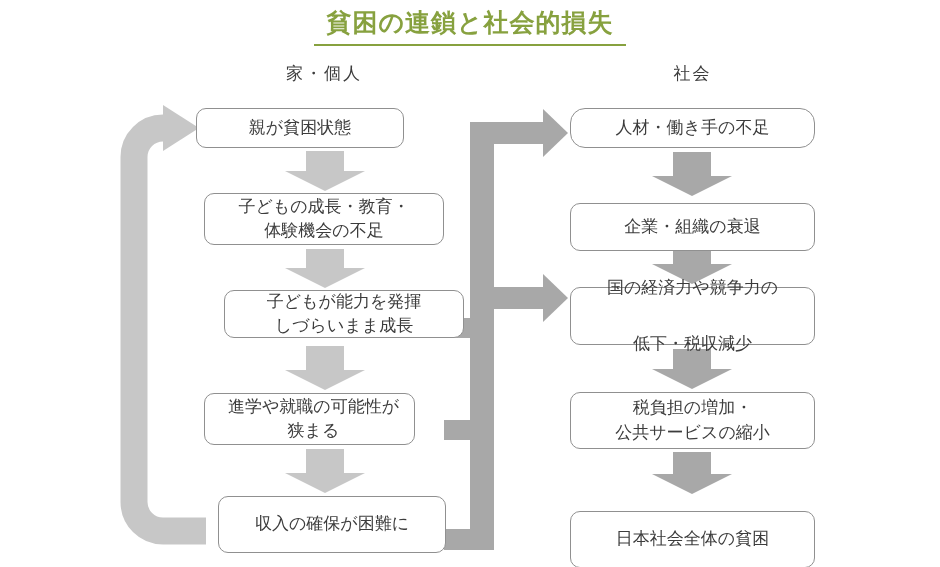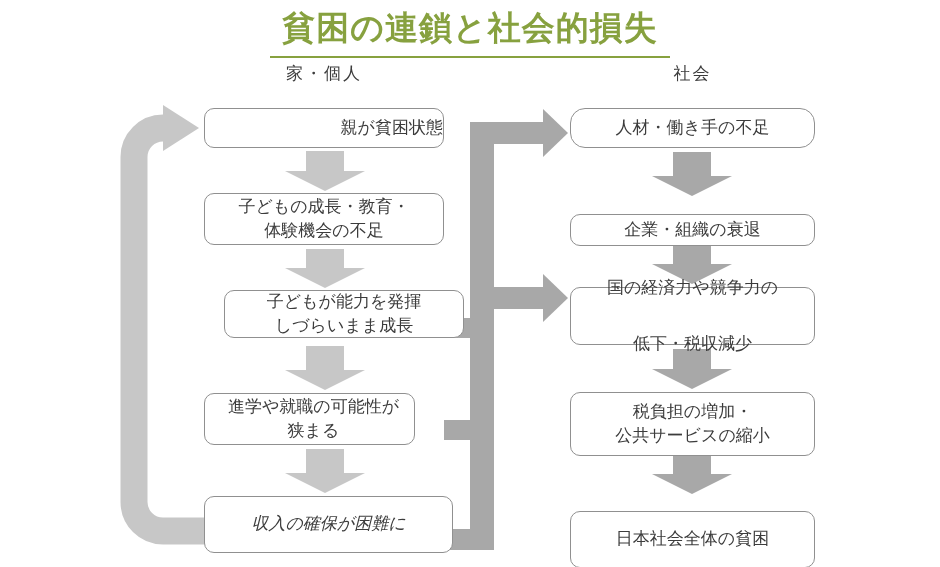--- a/index.html
+++ b/index.html
@@ -11,21 +11,21 @@
     overflow:hidden;
   }
   .canvas{position:absolute;inset:0;width:940px;height:567px;}
   svg.arrows{position:absolute;left:0;top:0;z-index:1;}
   .title-wrap{
     position:absolute;left:0;top:6px;width:940px;
     text-align:center;z-index:3;
   }
   .title{
     display:inline-block;
-    font-size:33px;font-weight:bold;
+    font-size:25px;font-weight:bold;
     color:#87a13f;
     border-bottom:2px solid #87a13f;
     padding:0 12px 5px 12px;
     letter-spacing:1px;
   }
   .col-header{
     position:absolute;z-index:3;
     font-size:17px;color:#3c3c3c;
     text-align:center;letter-spacing:2px;
   }
@@ -75,50 +75,50 @@
     <polygon points="543,274 568,298 543,322" fill="#a8a8a8"></polygon>
   </svg>
 
   <div class="title-wrap">
     <span class="title">貧困の連鎖と社会的損失</span>
   </div>
 
   <div class="col-header left">家・個人</div>
   <div class="col-header right">社会</div>
 
-  <div class="box" style="left:204px;top:108px;width:240px;height:40px;align-items:flex-end;">
+  <div class="box" style="left:196px;top:108px;width:208px;height:40px;">
     <span>親が貧困状態</span>
   </div>
   <div class="box" style="left:204px;top:193px;width:240px;height:52px;">
     <span>子どもの成長・教育・</span>
     <span>体験機会の不足</span>
   </div>
   <div class="box" style="left:204px;top:290px;width:240px;height:48px;margin-left:20px;">
     <span>子どもが能力を発揮</span>
     <span>しづらいまま成長</span>
   </div>
   <div class="box" style="left:204px;top:393px;width:211px;height:52px;padding-left:8px;">
     <span>進学や就職の可能性が</span>
     <span>狭まる</span>
   </div>
-  <div class="box" style="left:204px;top:496px;width:249px;height:57px;font-style:italic;">
+  <div class="box" style="left:218px;top:496px;width:228px;height:57px;">
     <span>収入の確保が困難に</span>
   </div>
 
   <div class="box" style="left:570px;top:108px;width:245px;height:40px;border-radius:15px;">
     <span>人材・働き手の不足</span>
   </div>
-  <div class="box" style="left:570px;top:214px;width:245px;height:32px;">
+  <div class="box" style="left:570px;top:203px;width:245px;height:48px;">
     <span>企業・組織の衰退</span>
   </div>
   <div class="box" style="left:570px;top:287px;width:245px;height:58px;gap:32px;">
     <span>国の経済力や競争力の</span>
     <span>低下・税収減少</span>
   </div>
-  <div class="box" style="left:570px;top:392px;width:245px;height:64px;">
+  <div class="box" style="left:570px;top:392px;width:245px;height:57px;">
     <span>税負担の増加・</span>
     <span>公共サービスの縮小</span>
   </div>
   <div class="box" style="left:570px;top:511px;width:245px;height:57px;">
     <span>日本社会全体の貧困</span>
   </div>
 
 </div>
 
 </body></html>

